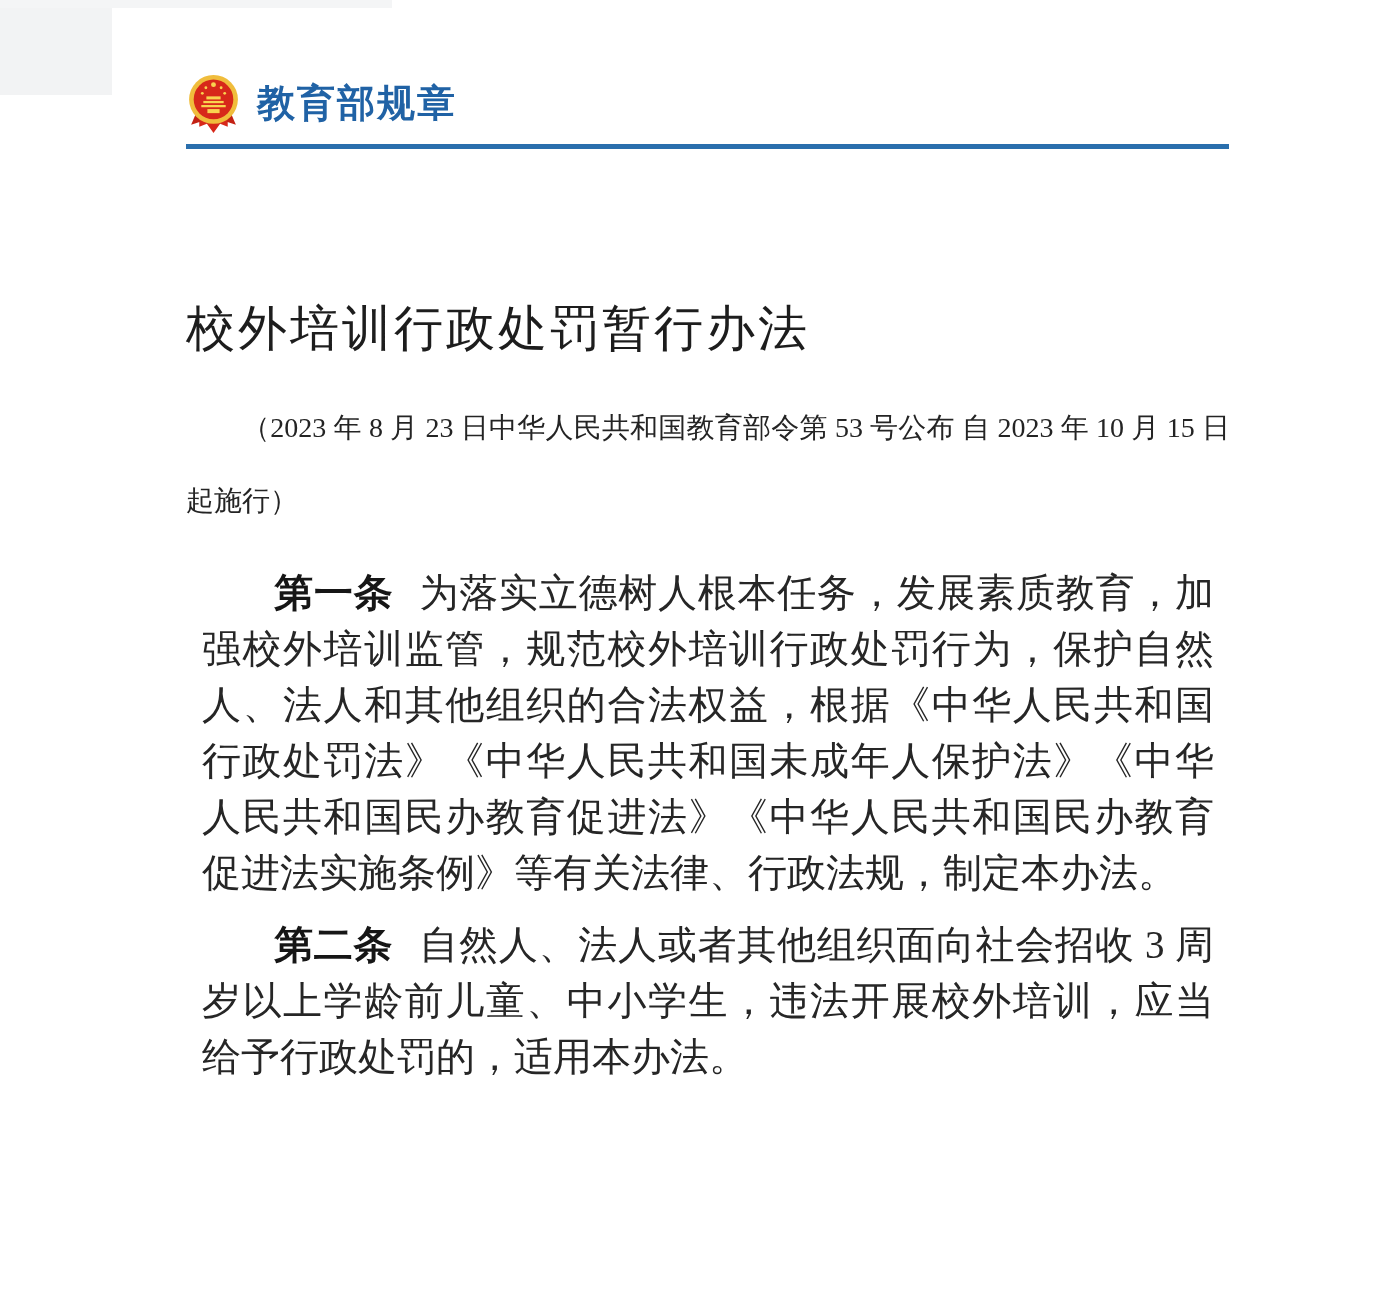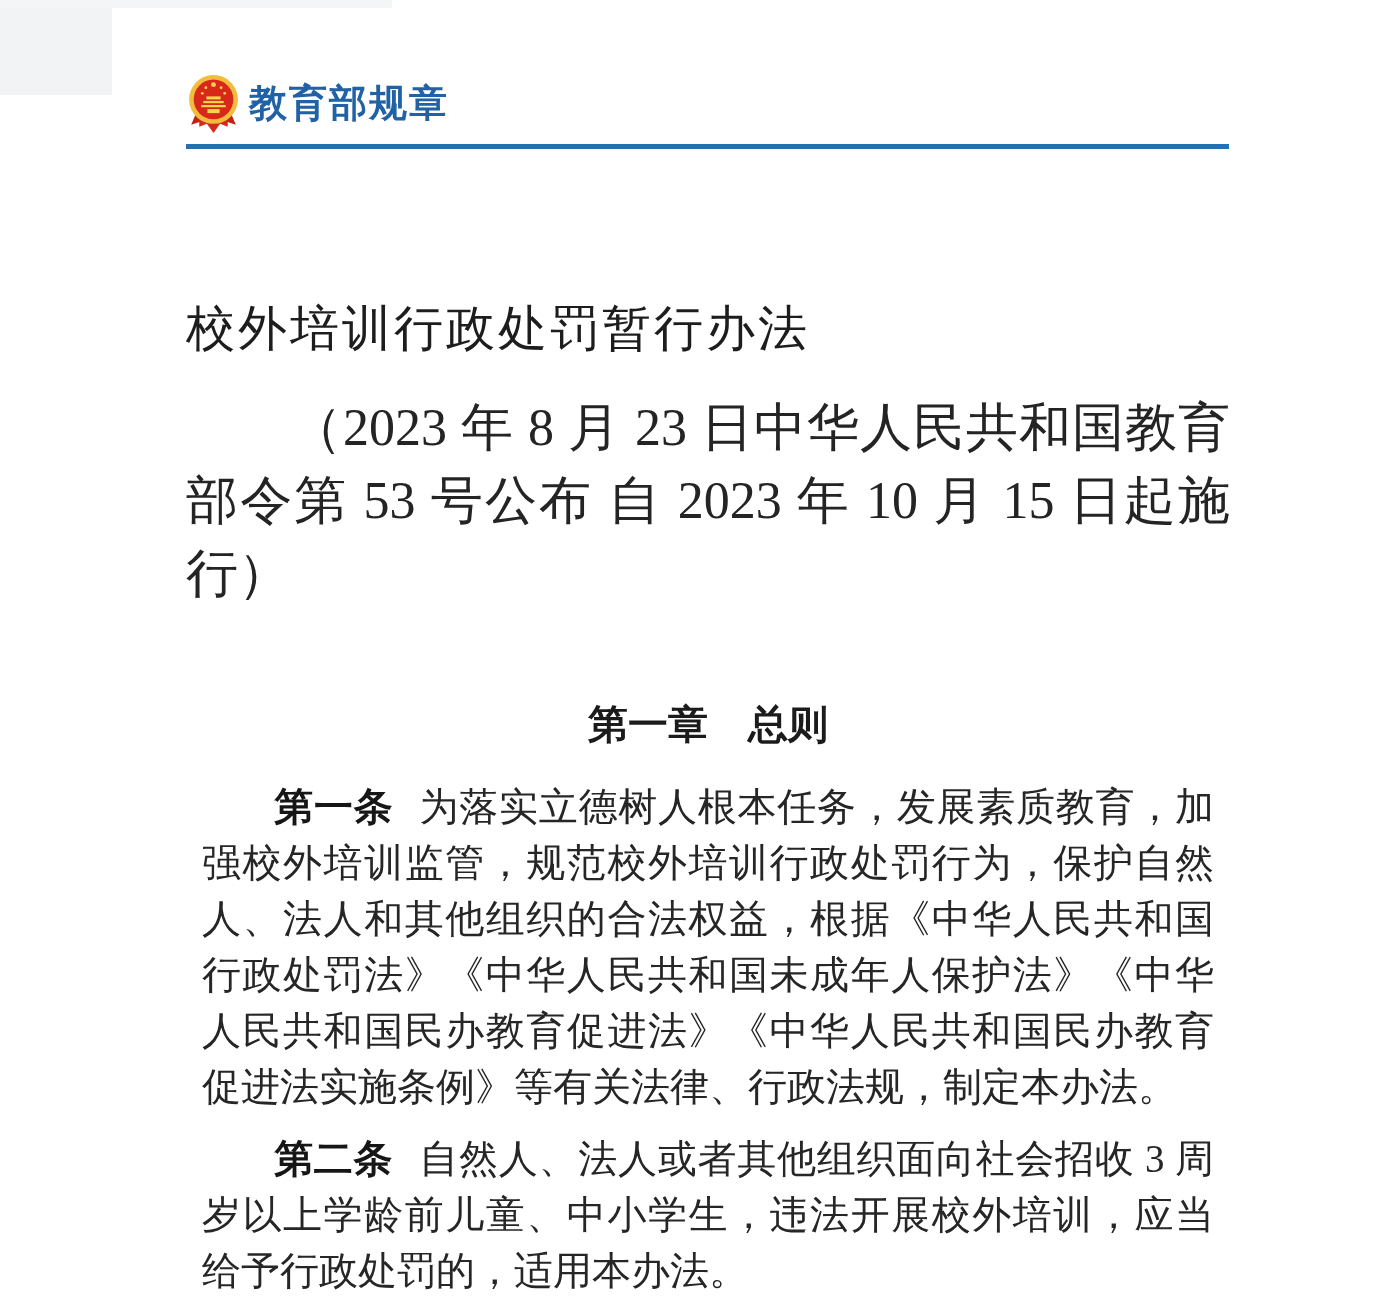--- a/index.html
+++ b/index.html
@@ -24,21 +24,21 @@
   }
   .content {
     position: relative;
     margin-left: 186px;
     margin-right: 169px; 
   }
   
   .doc-header {
     display: flex;
     align-items: center;
-    gap: 8px;
+    gap: 16px;
     padding-top: 74px;
   }
   .emblem { width: 55px; height: 61px; flex: 0 0 auto; }
   .header-label {
     font-family: "Liberation Sans", "DejaVu Sans", sans-serif;
     font-weight: bold;
     font-size: 38px;
     letter-spacing: 2px;
     color: #2062a5;
     line-height: 1;
@@ -55,21 +55,21 @@
     margin-top: 151px;
     text-align: left;
     font-size: 49px;
     font-weight: normal;
     letter-spacing: 3px;
     line-height: 58px;
     color: #1d1d1d;
   }
   .doc-promulgation {
     margin-top: 17px;
-    font-size: 52px;
+    font-size: 28px;
     line-height: 73px;
     text-align: justify;
     text-indent: 2em;
     color: #242424;
   }
   
   .chapter-heading {
     margin-top: 92px;
     text-align: center;
     font-family: "Liberation Sans", "DejaVu Sans", sans-serif;
@@ -125,21 +125,20 @@
       <rect x="21" y="34.5" width="12" height="4" fill="#f9d34f"></rect>
     </svg>
     <span class="header-label">教育部规章</span>
   </div>
   <hr class="header-divider">
 
   <h1 class="doc-title">校外培训行政处罚暂行办法</h1>
 
   <p class="doc-promulgation">（2023 年 8 月 23 日中华人民共和国教育部令第 53 号公布 自 2023 年 10 月 15 日起施行）</p>
 
-  <h2 class="chapter-heading">第一章　总则</h2>
 
   <p class="article first">
     <span class="article-label">第一条</span><span>为落实立德树人根本任务，发展素质教育，加强校外培训监管，规范校外培训行政处罚行为，保护自然人、法人和其他组织的合法权益，根据《中华人民共和国行政处罚法》《中华人民共和国未成年人保护法》《中华人民共和国民办教育促进法》《中华人民共和国民办教育促进法实施条例》等有关法律、行政法规，制定本办法。</span>
   </p>
 
   <p class="article">
     <span class="article-label">第二条</span><span>自然人、法人或者其他组织面向社会招收 3 周岁以上学龄前儿童、中小学生，违法开展校外培训，应当给予行政处罚的，适用本办法。</span>
   </p>
 
 </div>

